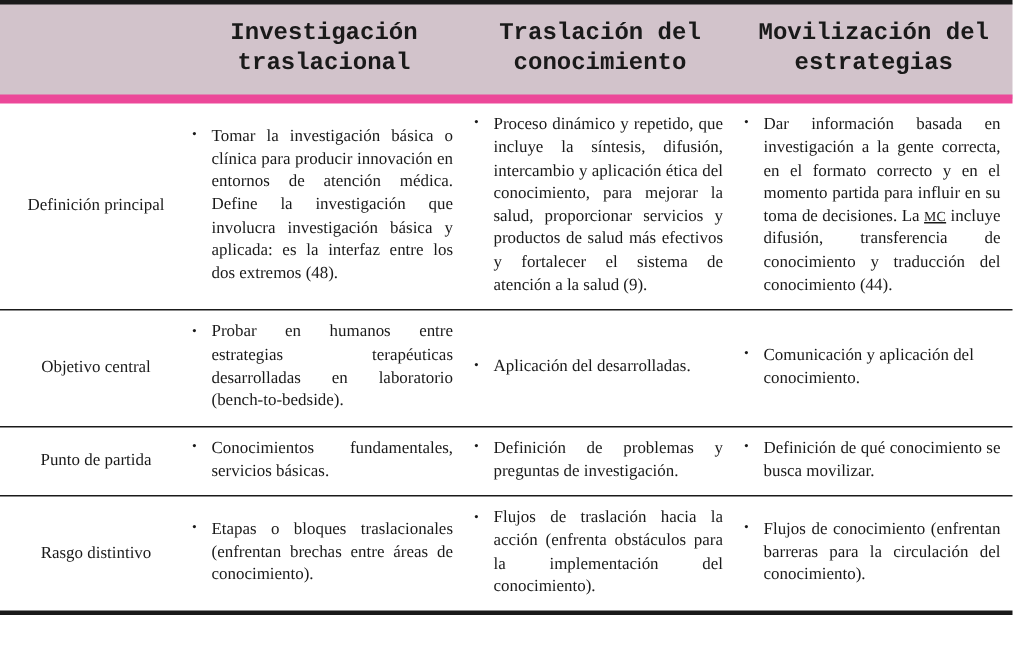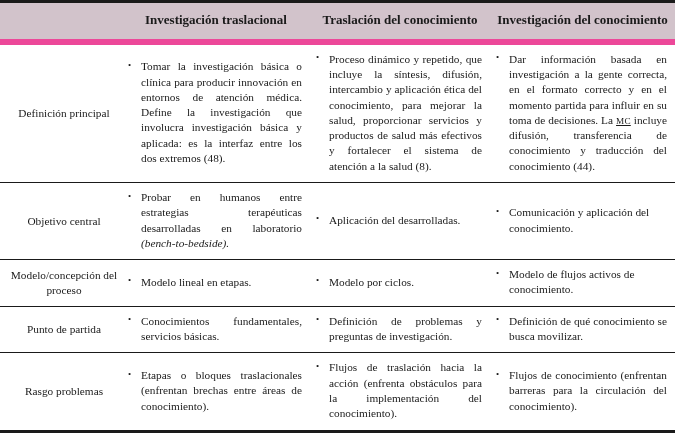--- a/index.html
+++ b/index.html
@@ -30,25 +30,26 @@
 
   
   thead tr.header-row {
     background: #d2c3cb;
   }
   thead th {
     border-top: 3px solid #1a1a1a;
     border-bottom: 6px solid #ec4899;
     padding: 9px 6px 10px 6px;
     font-weight: bold;
-    font-size: 13px;
+    font-size: 16px;
     line-height: 1.28;
     text-align: center;
     vertical-align: middle;
     box-sizing: border-box;
+    font-family: Liberation Mono, monospace;
   }
   thead th.col-label {
     text-align: left;
   }
 
   
   col.c-label { width: 122px; }
   col.c-one   { width: 188px; }
   col.c-two   { width: 180px; }
   col.c-three { width: 185px; }
@@ -96,21 +97,21 @@
     top: -0.5px;
     font-size: 9px;
     line-height: inherit;
   }
 
   
   ul.bullets.short li {
     text-align: left;
   }
 
-  .ital { font-style: italic; }
+  .ital { }
   .smallcaps {
     font-size: 9.2px;
     letter-spacing: 0.2px;
     text-decoration: underline;
   }
 </style>
 </head>
 <body>
 
 <div class="table-wrap">
@@ -119,35 +120,35 @@
       <col class="c-label">
       <col class="c-one">
       <col class="c-two">
       <col class="c-three">
     </colgroup>
     <thead>
       <tr class="header-row">
         <th class="col-label"></th>
         <th>Investigación traslacional</th>
         <th>Traslación del conocimiento</th>
-        <th>Investigación del conocimiento</th>
+        <th>Movilización del estrategias</th>
       </tr>
     </thead>
     <tbody>
 
       <tr>
         <td class="row-label">Definición principal</td>
         <td class="cell">
           <ul class="bullets">
             <li>Tomar la investigación básica o clínica para producir innovación en entornos de atención médica. Define la investigación que involucra investigación básica y aplicada: es la interfaz entre los dos extremos (48).</li>
           </ul>
         </td>
         <td class="cell">
           <ul class="bullets">
-            <li>Proceso dinámico y repetido, que incluye la síntesis, difusión, intercambio y aplicación ética del conocimiento, para mejorar la salud, proporcionar servicios y productos de salud más efectivos y fortalecer el sistema de atención a la salud (8).</li>
+            <li>Proceso dinámico y repetido, que incluye la síntesis, difusión, intercambio y aplicación ética del conocimiento, para mejorar la salud, proporcionar servicios y productos de salud más efectivos y fortalecer el sistema de atención a la salud (9).</li>
           </ul>
         </td>
         <td class="cell">
           <ul class="bullets">
             <li><span>Dar información basada en investigación a la gente correcta, en el formato correcto y en el momento partida para influir en su toma de decisiones. La </span><span class="smallcaps">MC</span><span> incluye difusión, transferencia de conocimiento y traducción del conocimiento (44).</span></li>
           </ul>
         </td>
       </tr>
 
       <tr>
@@ -162,38 +163,20 @@
             <li>Aplicación del desarrolladas.</li>
           </ul>
         </td>
         <td class="cell">
           <ul class="bullets short">
             <li>Comunicación y aplicación del conocimiento.</li>
           </ul>
         </td>
       </tr>
 
-      <tr>
-        <td class="row-label">Modelo/concepción del proceso</td>
-        <td class="cell">
-          <ul class="bullets short">
-            <li>Modelo lineal en etapas.</li>
-          </ul>
-        </td>
-        <td class="cell">
-          <ul class="bullets short">
-            <li>Modelo por ciclos.</li>
-          </ul>
-        </td>
-        <td class="cell">
-          <ul class="bullets short">
-            <li>Modelo de flujos activos de conocimiento.</li>
-          </ul>
-        </td>
-      </tr>
 
       <tr>
         <td class="row-label">Punto de partida</td>
         <td class="cell">
           <ul class="bullets">
             <li>Conocimientos fundamentales, servicios básicas.</li>
           </ul>
         </td>
         <td class="cell">
           <ul class="bullets">
@@ -201,21 +184,21 @@
           </ul>
         </td>
         <td class="cell">
           <ul class="bullets">
             <li>Definición de qué conocimiento se busca movilizar.</li>
           </ul>
         </td>
       </tr>
 
       <tr>
-        <td class="row-label">Rasgo problemas</td>
+        <td class="row-label">Rasgo distintivo</td>
         <td class="cell">
           <ul class="bullets">
             <li>Etapas o bloques traslacionales (enfrentan brechas entre áreas de conocimiento).</li>
           </ul>
         </td>
         <td class="cell">
           <ul class="bullets">
             <li>Flujos de traslación hacia la acción (enfrenta obstáculos para la implementación del conocimiento).</li>
           </ul>
         </td>

